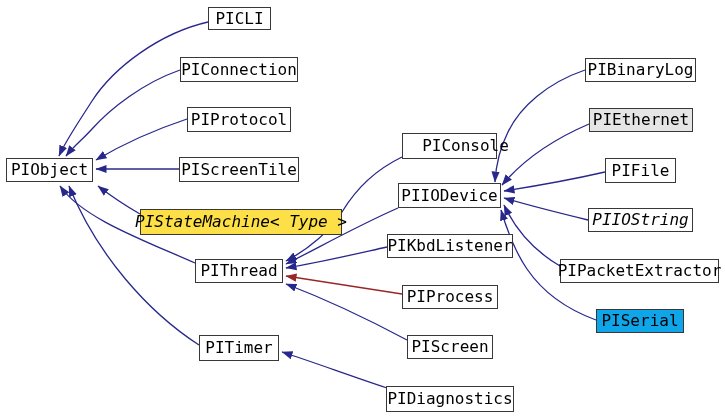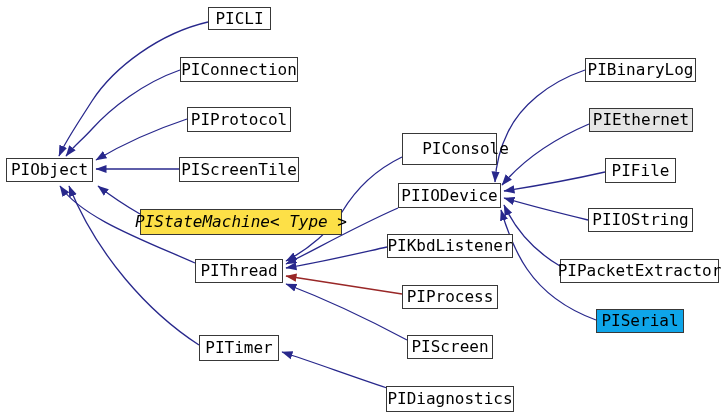--- a/index.html
+++ b/index.html
@@ -68,26 +68,26 @@
     </svg>
   <div id="nodes-layer">
       <div class="node" style="left: 6px; top: 158px; width: 87px; height: 24px; background: rgb(255, 255, 255); border-color: rgb(56, 56, 56); color: rgb(0, 0, 0);">PIObject</div>
       <div class="node" style="left: 208px; top: 7px; width: 63px; height: 23px; background: rgb(255, 255, 255); border-color: rgb(56, 56, 56); color: rgb(0, 0, 0);">PICLI</div>
       <div class="node" style="left: 180px; top: 57px; width: 118px; height: 25px; background: rgb(255, 255, 255); border-color: rgb(56, 56, 56); color: rgb(0, 0, 0);">PIConnection</div>
       <div class="node" style="left: 187px; top: 107px; width: 104px; height: 25px; background: rgb(255, 255, 255); border-color: rgb(56, 56, 56); color: rgb(0, 0, 0);">PIProtocol</div>
       <div class="node" style="left: 179px; top: 157px; width: 120px; height: 25px; background: rgb(255, 255, 255); border-color: rgb(56, 56, 56); color: rgb(0, 0, 0);">PIScreenTile</div>
       <div class="node" style="left: 140px; top: 209px; width: 202px; height: 26px; background: #fde047; border-color: rgb(56, 56, 56); color: rgb(0, 0, 0); font-style: italic;">PIStateMachine&lt; Type &gt;</div>
       <div class="node" style="left: 195px; top: 259px; width: 88px; height: 24px; background: rgb(255, 255, 255); border-color: rgb(56, 56, 56); color: rgb(0, 0, 0); text-align: right;">PIThread</div>
       <div class="node" style="left: 199px; top: 335px; width: 80px; height: 26px; background: rgb(255, 255, 255); border-color: rgb(56, 56, 56); color: rgb(0, 0, 0);">PITimer</div>
-      <div class="node" style="left: 402px; top: 133px; width: 95px; height: 32px; background: rgb(255, 255, 255); border-color: rgb(56, 56, 56); color: rgb(0, 0, 0); padding-left: 32px;">PIConsole</div>
+      <div class="node" style="left: 402px; top: 133px; width: 95px; height: 26px; background: rgb(255, 255, 255); border-color: rgb(56, 56, 56); color: rgb(0, 0, 0); padding-left: 32px;">PIConsole</div>
       <div class="node" style="left: 398px; top: 183px; width: 103px; height: 25px; background: rgb(255, 255, 255); border-color: rgb(56, 56, 56); color: rgb(0, 0, 0); text-align: right;">PIIODevice</div>
       <div class="node" style="left: 387px; top: 234px; width: 126px; height: 24px; background: rgb(255, 255, 255); border-color: rgb(56, 56, 56); color: rgb(0, 0, 0);">PIKbdListener</div>
       <div class="node" style="left: 402px; top: 285px; width: 96px; height: 24px; background: rgb(255, 255, 255); border-color: rgb(56, 56, 56); color: rgb(0, 0, 0);">PIProcess</div>
       <div class="node" style="left: 407px; top: 335px; width: 86px; height: 24px; background: rgb(255, 255, 255); border-color: rgb(56, 56, 56); color: rgb(0, 0, 0);">PIScreen</div>
       <div class="node" style="left: 386px; top: 386px; width: 128px; height: 26px; background: rgb(255, 255, 255); border-color: rgb(56, 56, 56); color: rgb(0, 0, 0);">PIDiagnostics</div>
       <div class="node" style="left: 585px; top: 58px; width: 111px; height: 24px; background: rgb(255, 255, 255); border-color: rgb(56, 56, 56); color: rgb(0, 0, 0);">PIBinaryLog</div>
       <div class="node" style="left: 589px; top: 108px; width: 104px; height: 24px; background: #e5e5e5; border-color: rgb(56, 56, 56); color: rgb(0, 0, 0);">PIEthernet</div>
       <div class="node" style="left: 605px; top: 158px; width: 71px; height: 25px; background: rgb(255, 255, 255); border-color: rgb(56, 56, 56); color: rgb(0, 0, 0);">PIFile</div>
-      <div class="node" style="left: 588px; top: 208px; width: 105px; height: 24px; background: rgb(255, 255, 255); border-color: rgb(56, 56, 56); color: rgb(0, 0, 0);">PIIOString</div>
+      <div class="node" style="left: 588px; top: 208px; width: 105px; height: 24px; background: rgb(255, 255, 255); border-color: rgb(56, 56, 56); color: rgb(0, 0, 0); font-style: italic;">PIIOString</div>
       <div class="node" style="left: 560px; top: 259px; width: 159px; height: 24px; background: rgb(255, 255, 255); border-color: rgb(56, 56, 56); color: rgb(0, 0, 0);">PIPacketExtractor</div>
       <div class="node" style="left: 596px; top: 309px; width: 88px; height: 24px; background: #0ea5e9; border-color: rgb(56, 56, 56); color: rgb(0, 0, 0);">PISerial</div>
     </div>
 </div>
 
 </body></html>

